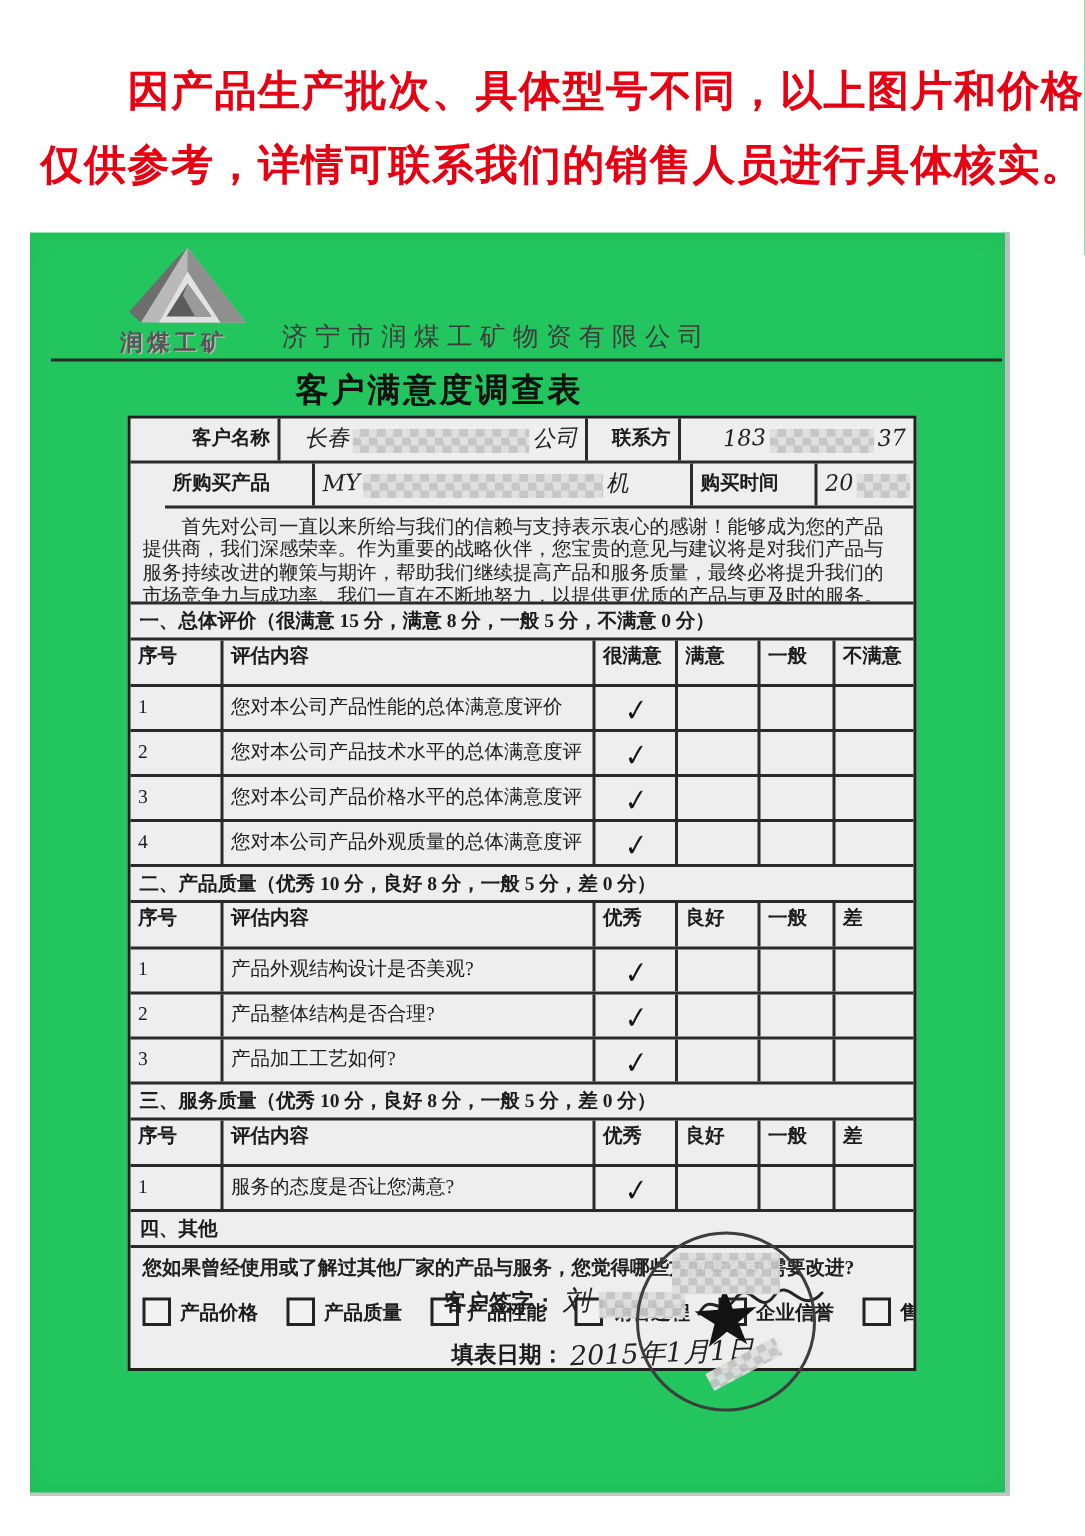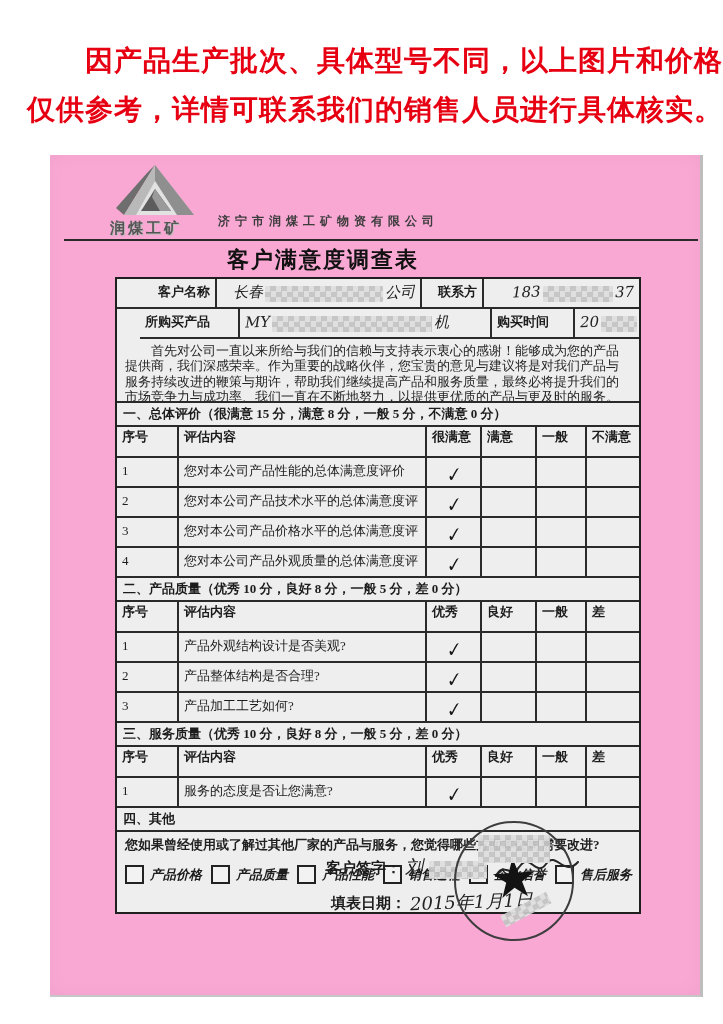--- a/index.html
+++ b/index.html
@@ -11,37 +11,36 @@
 
   
   .banner {
     position:absolute; top:36px; left:0; width:723px; text-align:right;
     color:#e60012; font-weight:bold; font-family:"Liberation Sans","DejaVu Sans",sans-serif;
     font-size:28px; line-height:49px; letter-spacing:1px;
   }
 
   
   .scan {
-    position:absolute; left:50px; top:155px; width:650px; height:840px;
-    background:#f9a8d4;
+    position:absolute; left:20px; top:155px; width:650px; height:840px;
+    background:#22c55e;
     border-right:3px solid #bdbdbd; border-bottom:2px solid #c6c6c6;
     box-shadow:inset 0 0 18px rgba(0,0,0,0.04);
     color:#1c1c1c;
   }
 
   .logo { position:absolute; left:64px; top:8px; width:82px; height:62px; }
   .logo-text {
     position:absolute; left:60px; top:64px; width:110px;
     font-weight:bold; font-size:15px; letter-spacing:3px; color:#555;
     text-shadow:1px 1px 0 #bbb;
   }
   .company {
-    position:absolute; left:168px; top:58px; font-size:12px; letter-spacing:5px;
+    position:absolute; left:168px; top:58px; font-size:17px; letter-spacing:5px;
     color:#3c3c3c;
-    font-weight:bold;
   }
   .head-rule {
     position:absolute; left:14px; right:2px; top:84px; height:0;
     border-top:2px solid #2a2a2a;
   }
   .form-title {
     position:absolute; left:0; top:90px; width:546px; text-align:center;
     font-size:22px; font-weight:bold; letter-spacing:2px; color:#111;
   }
 
@@ -68,21 +67,21 @@
   }
   .sec-title { font-weight:bold; font-size:13px; padding-left:6px;border-radius:10px; }
   .score-c { text-align:center; }
   .tick {
     display:inline-block; font-size:19px; color:#161616;
     transform:rotate(-12deg) skewX(-8deg) translateY(3px);
     font-family:"DejaVu Sans",sans-serif;
   }
   .q-cell { height:72px; padding:4px 8px; }
   .q-text { font-size:13px; font-weight:bold; color:#202020; }
-  .opts { display:flex; align-items:center; margin-top:11px; gap:9px;font-style:italic; }
+  .opts { display:flex; align-items:center; margin-top:11px; gap:19px; }
   .opt { display:flex; align-items:center; gap:6px; font-size:13px; font-weight:bold; white-space:nowrap; }
   .cb { width:15px; height:15px; border:2px solid #222; background:#f2f2f2; flex:0 0 auto; }
 
   
   .hand {
     font-family:"DejaVu Serif","Liberation Serif",serif; font-style:italic;
     display:inline-block; transform:rotate(-2deg); font-size:15px; color:#222;
   }
   .mosaic {
     display:inline-block; height:16px; vertical-align:middle; margin:0 2px;

